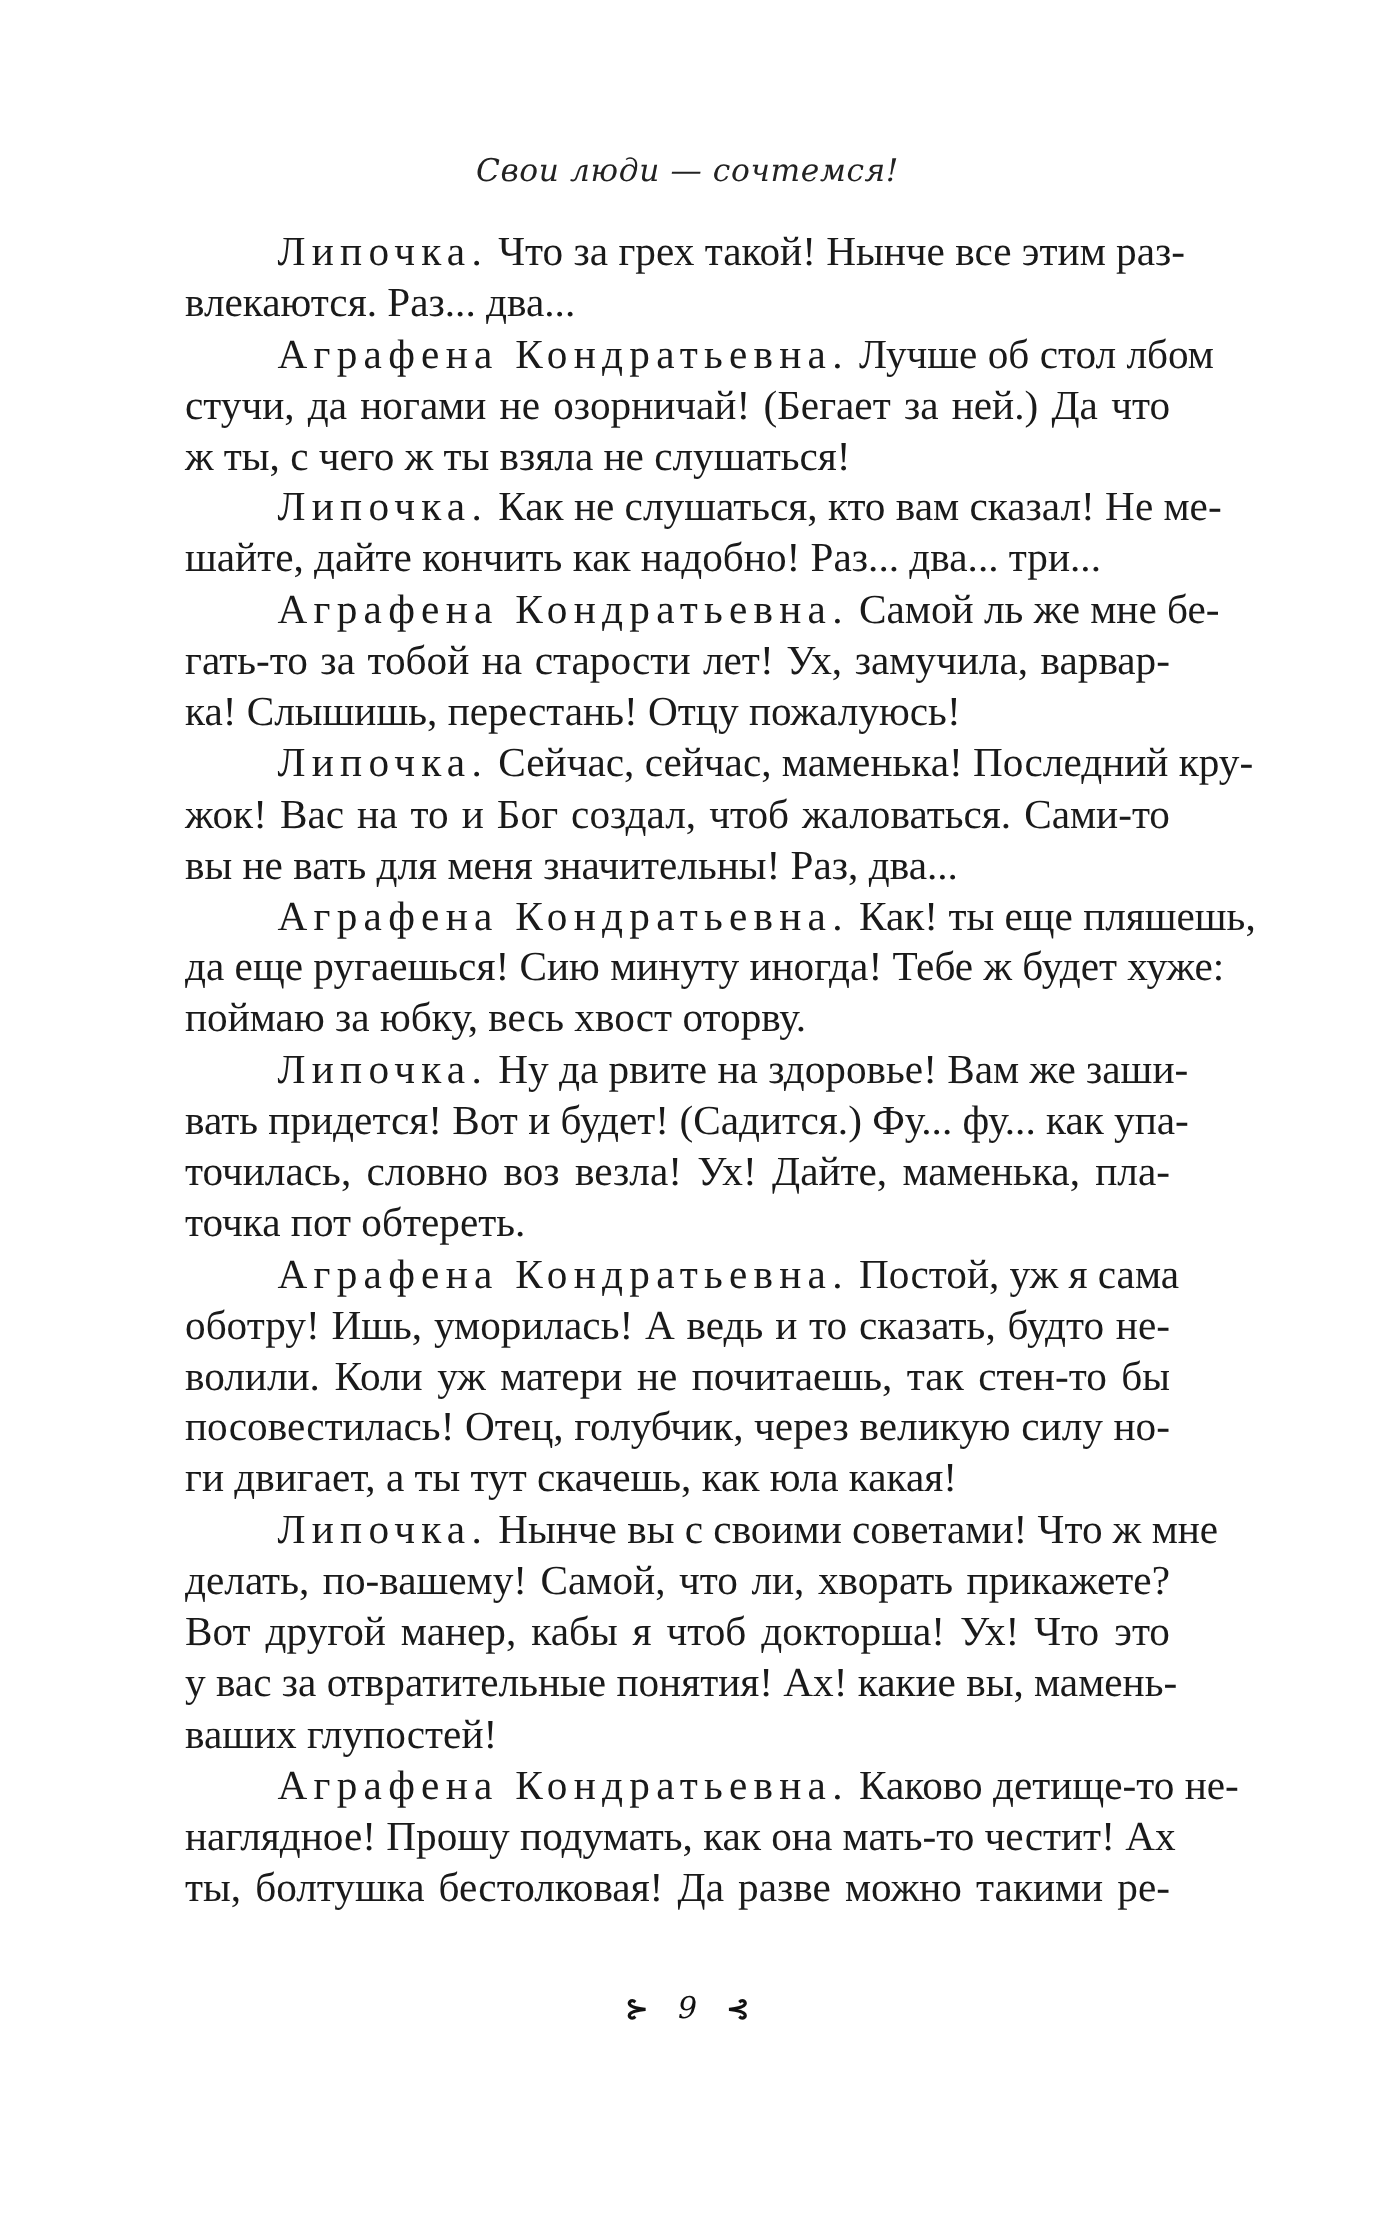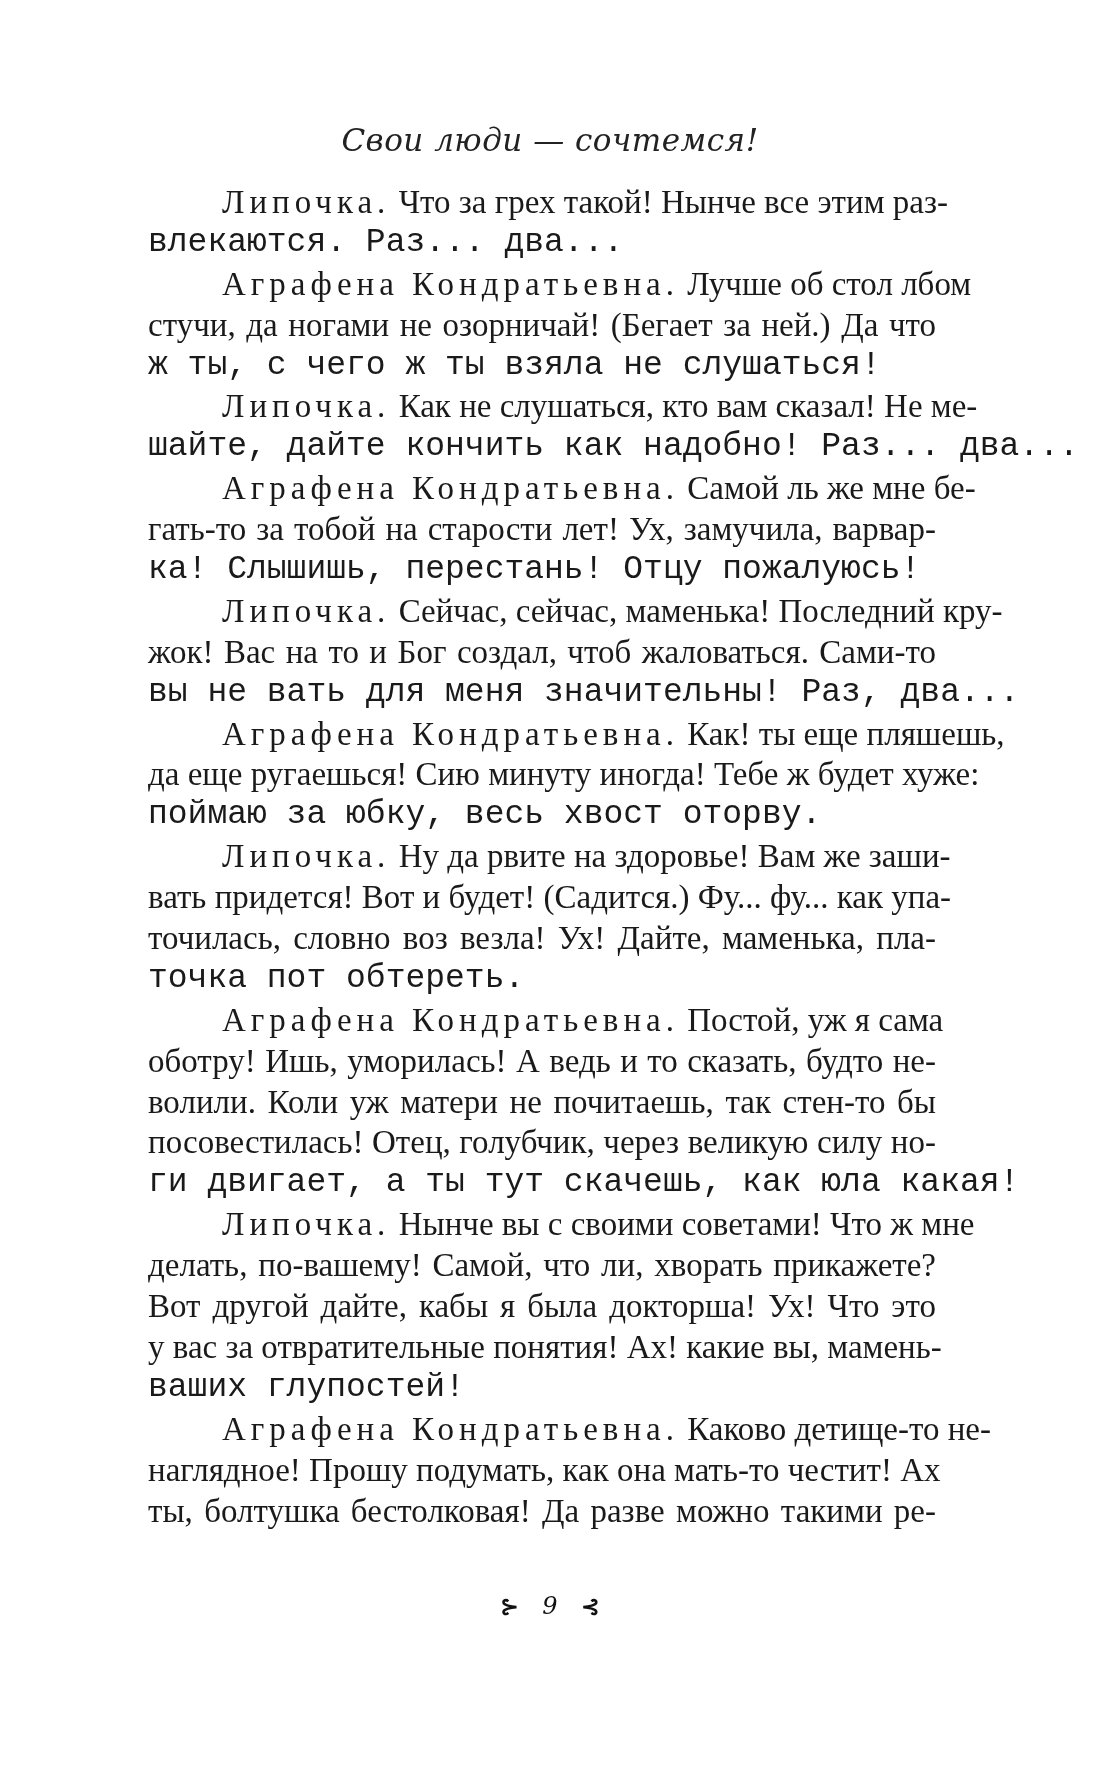--- a/index.html
+++ b/index.html
@@ -1,28 +1,28 @@
 <!DOCTYPE html>
 <html><head>
 <meta charset="utf-8">
 <style>
   html, body { margin: 0; padding: 0; background: #ffffff; }
   body { width: 1100px; height: 1777px; position: relative; overflow: hidden; }
   .page { position: absolute; left: 0; top: 0; width: 1100px; height: 1777px; background: #fff; }
   .running-head {
     position: absolute; top: 122px; left: 0; width: 1100px; text-align: center;
-    font-family: "DejaVu Serif", serif; font-style: italic; font-size: 31px; color: #222;
+    font-family: "DejaVu Serif", serif; font-style: italic; font-size: 25px; color: #222;
     letter-spacing: 0.5px;
   }
   .body-text {
     position: absolute; left: 148px; top: 182px; width: 788px;
     font-family: "Liberation Serif", serif; font-size: 33px; line-height: 40.9px; color: #1a1a1a;
   }
   .line { display: block; white-space: nowrap; height: 40.9px; text-align: justify; text-align-last: justify; }
-  .line.last { text-align-last: left; font-family: Liberation Mono, monospace; }
+  .line.last { text-align-last: left; }
   .line.indent { padding-left: 30px; }
   .speaker { letter-spacing: 5px; margin-left: 44px; }
   .direction { }
   .folio {
     position: absolute; top: 1592px; left: 0; width: 1100px; text-align: center;
     font-family: "DejaVu Serif", serif; font-size: 24px; color: #111;
   }
   .folio .orn { font-size: 22px; font-weight: bold; display: inline-block; }
   .folio .num { font-style: italic; margin: 0 16px; }
 </style>
@@ -53,21 +53,21 @@
       <div class="line"><span>вать придется! Вот и будет! </span><span class="direction">(Садится.)</span><span> Фу... фу... как упа-</span></div>
       <div class="line"><span>точилась, словно воз везла! Ух! Дайте, маменька, пла-</span></div>
       <div class="line last"><span>точка пот обтереть.</span></div>
       <div class="line indent"><span class="speaker">Аграфена Кондратьевна.</span><span> Постой, уж я сама</span></div>
       <div class="line"><span>оботру! Ишь, уморилась! А ведь и то сказать, будто не-</span></div>
       <div class="line"><span>волили. Коли уж матери не почитаешь, так стен-то бы</span></div>
       <div class="line"><span>посовестилась! Отец, голубчик, через великую силу но-</span></div>
       <div class="line last"><span>ги двигает, а ты тут скачешь, как юла какая!</span></div>
       <div class="line indent"><span class="speaker">Липочка.</span><span> Нынче вы с своими советами! Что ж мне</span></div>
       <div class="line"><span>делать, по-вашему! Самой, что ли, хворать прикажете?</span></div>
-      <div class="line"><span>Вот другой дайте, кабы я была докторша! Ух! Что это</span></div>
+      <div class="line"><span>Вот другой манер, кабы я чтоб докторша! Ух! Что это</span></div>
       <div class="line"><span>у вас за отвратительные понятия! Ах! какие вы, мамень-</span></div>
       <div class="line last"><span>ваших глупостей!</span></div>
       <div class="line indent"><span class="speaker">Аграфена Кондратьевна.</span><span> Каково детище-то не-</span></div>
       <div class="line"><span>наглядное! Прошу подумать, как она мать-то честит! Ах</span></div>
       <div class="line"><span>ты, болтушка бестолковая! Да разве можно такими ре-</span></div>
     </div>
 
   <div class="folio">
     <span class="orn">⊱</span>
     <span class="num">9</span>

